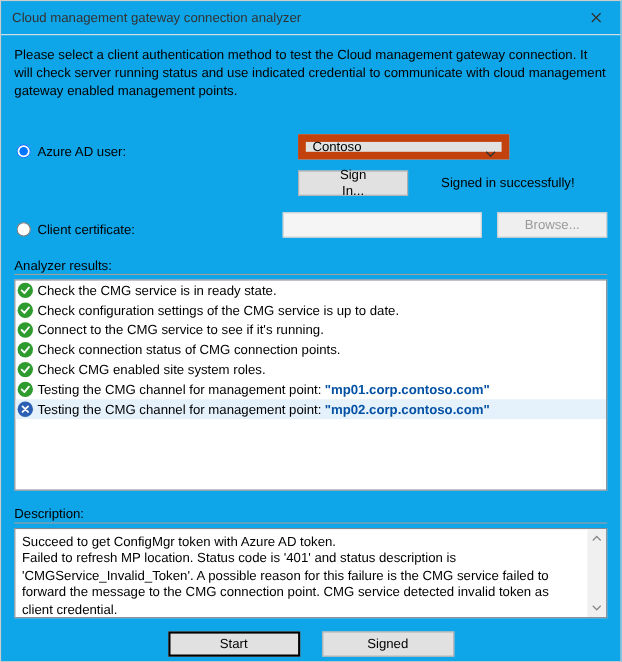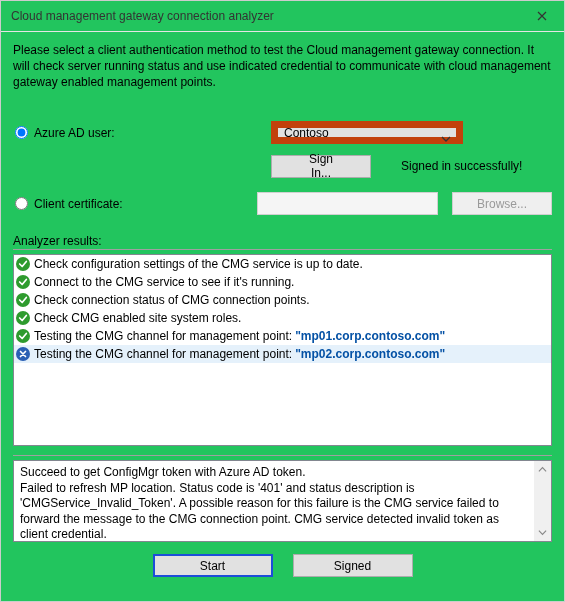--- a/index.html
+++ b/index.html
@@ -1,30 +1,30 @@
 <!DOCTYPE html>
 <html><head>
 <meta charset="utf-8">
 <style>
   html,body{margin:0;padding:0;font-family:"Segoe UI",Tahoma,sans-serif;font-size:12px;color:#000;background:#fff}
-  .window{width:565px;height:602px;border:1px solid #ccc;box-sizing:border-box;display:flex;flex-direction:column;background:#22c55e}
+  .window{width:565px;height:602px;border:1px solid #ccc;box-sizing:border-box;display:flex;flex-direction:column;background:#0ea5e9}
   .titlebar{height:30px;display:flex;align-items:center;padding:0 0 0 10px;border-bottom:1px solid #e5e5e5;color:#333}
   .titlebar .title{flex:1}
   .closebtn{width:45px;height:30px;display:flex;align-items:center;justify-content:center;color:#555}
   .closebtn svg{width:10px;height:10px}
   .content{flex:1;padding:10px 12px 12px 12px;display:flex;flex-direction:column;box-sizing:border-box}
   .intro{line-height:1.35;margin-bottom:30px}
-  .row{display:flex;align-items:center;margin-bottom:4px;min-height:24px}
+  .row{display:flex;align-items:flex-end;margin-bottom:4px;min-height:24px}
   .radiolabel{display:flex;align-items:center;width:258px}
   input[type=radio]{margin:0 6px 0 2px}
   .dropdown{width:192px;height:23px;border:7px solid #c2410c;background:#e1e1e1;display:flex;align-items:center;padding:0 6px;box-sizing:border-box;position:relative}
   .dropdown .dd-arrow{position:absolute;right:5px;top:5px}
   .dropdown .dd-arrow svg{width:10px;height:10px}
   .btn{height:23px;border:1px solid #adadad;background:#e1e1e1;display:inline-flex;align-items:center;justify-content:center;padding:0 28px;box-sizing:border-box;font-family:inherit;font-size:12px}
-  .btn.primary{border:2px solid #1d4ed8;background:#e1e1e1}
+  .btn.primary{border:2px solid #000000;background:#e1e1e1}
   .btn.disabled{color:#9a9a9a;border-color:#cfcfcf;background:#efefef}
   .btn.disabled .dd-arrow{opacity:.4}
   .signrow{display:flex;align-items:center;margin-left:258px;margin-top:6px;margin-bottom:14px}
   .certinput{width:192px;height:23px;border:1px solid #d0d0d0;background:#f5f5f5;box-sizing:border-box}
   .browsebtn{width:100px;margin-left:14px;position:relative}
   .sectionlabel{margin-top:14px}
   .underline{border-bottom:1px solid #a0a0a0;margin-top:1px;margin-bottom:4px}
   .resultsbox{border:1px solid #828790;height:190px;overflow:auto;background:#fff}
   .resline{display:flex;align-items:center;padding:1px 2px;line-height:16px}
   .resline.selected{background:#e5f1fb}
@@ -98,20 +98,28 @@
 
     <div class="sectionlabel">Analyzer results:</div>
     <div class="underline"></div>
     <div class="resultsbox" id="resultsbox">
         <div class="resline">
           <span class="ico ok">
             <svg viewBox="0 0 12 12">
               <path d="M2 6 L5 9 L10 3" stroke="#fff" stroke-width="2" fill="none" stroke-linecap="round" stroke-linejoin="round"></path>
             </svg>
           </span>
+          <span>Check the CMG service is in ready state.</span>
+        </div>
+        <div class="resline">
+          <span class="ico ok">
+            <svg viewBox="0 0 12 12">
+              <path d="M2 6 L5 9 L10 3" stroke="#fff" stroke-width="2" fill="none" stroke-linecap="round" stroke-linejoin="round"></path>
+            </svg>
+          </span>
           <span>Check configuration settings of the CMG service is up to date.</span>
         </div>
         <div class="resline">
           <span class="ico ok">
             <svg viewBox="0 0 12 12">
               <path d="M2 6 L5 9 L10 3" stroke="#fff" stroke-width="2" fill="none" stroke-linecap="round" stroke-linejoin="round"></path>
             </svg>
           </span>
           <span>Connect to the CMG service to see if it's running.</span>
         </div>
@@ -146,20 +154,21 @@
               <path d="M3 3 L9 9 M9 3 L3 9" stroke="#fff" stroke-width="2" fill="none" stroke-linecap="round"></path>
             </svg>
           </span>
           <span>Testing the CMG channel for management point:</span>
           <span class="mphost">"mp02.corp.contoso.com"</span>
         </div>
       </div>
 
     <div class="spacer"></div>
 
+    <div class="sectionlabel">Description:</div>
     <div class="underline"></div>
     <div class="descbox">
       <span id="desctext" style="white-space: pre-line;">Succeed to get ConfigMgr token with Azure AD token.
 Failed to refresh MP location. Status code is '401' and status description is 'CMGService_Invalid_Token'. A possible reason for this failure is the CMG service failed to forward the message to the CMG connection point. CMG service detected invalid token as client credential.</span>
       <div class="scrolltrack">
         <div class="scrollbtn">
           <svg viewBox="0 0 10 10">
               <path d="M1 7 L5 3 L9 7" stroke="#888" stroke-width="1.3" fill="none"></path>
             </svg>
         </div>

